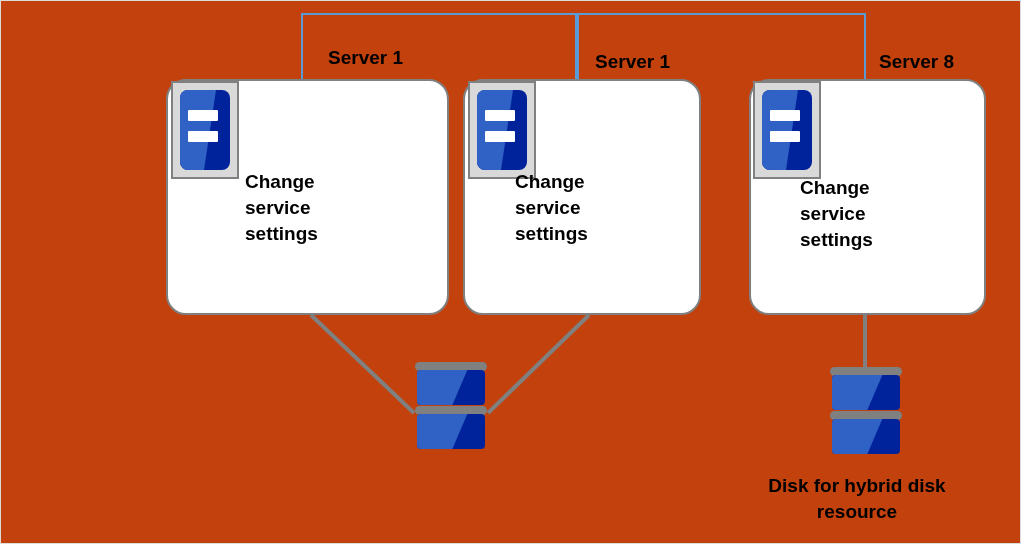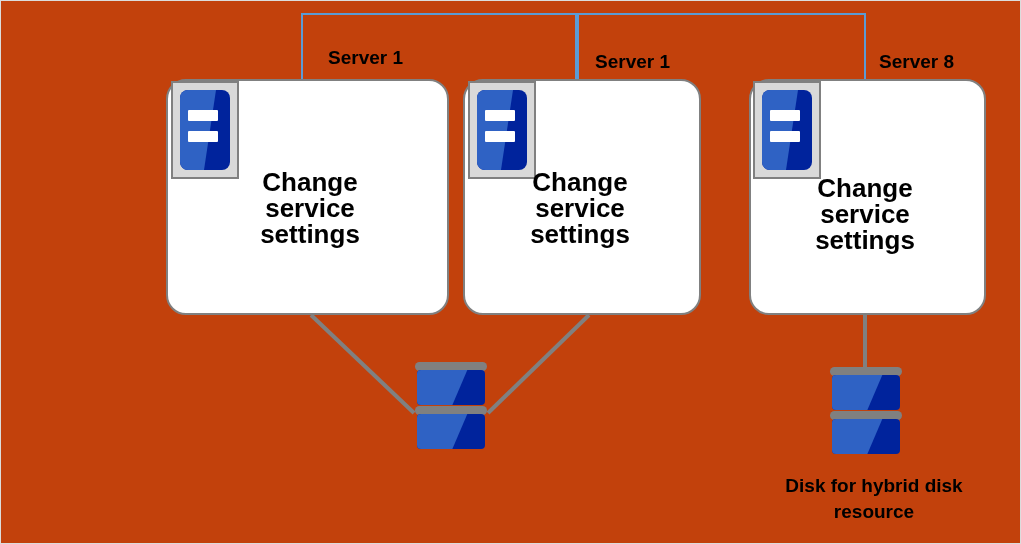--- a/index.html
+++ b/index.html
@@ -36,23 +36,23 @@
   }
   .server-label {
     position: absolute;
     font-size: 19px;
     color: #000000;
     white-space: nowrap;
     line-height: 1;
   }
   .server-text {
     position: absolute;
-    font-size: 26px;
+    font-size: 19px;
     color: #000000;
-    text-align: center;
+    text-align: left;
     line-height: 26px;
     white-space: pre-line;
   }
   
   .server-icon {
     position: absolute;
     width: 68px;
     height: 98px;
     background: #d9d9d9;
     border: 2px solid #808080;
@@ -203,16 +203,16 @@
   <div class="disk-icon" style="left:829px; top:366px;">
     <div class="plate p1"></div>
     <div class="slab s1">
       <div class="lightface"></div>
     </div>
     <div class="plate p2"></div>
     <div class="slab s2">
       <div class="lightface"></div>
     </div>
   </div>
-  <div class="caption" style="left:753px; top:472px; width:240px;">Disk for hybrid disk
+  <div class="caption" style="left:736px; top:472px; width:240px;">Disk for hybrid disk
 resource</div>
 
 </div>
 
 </body></html>

